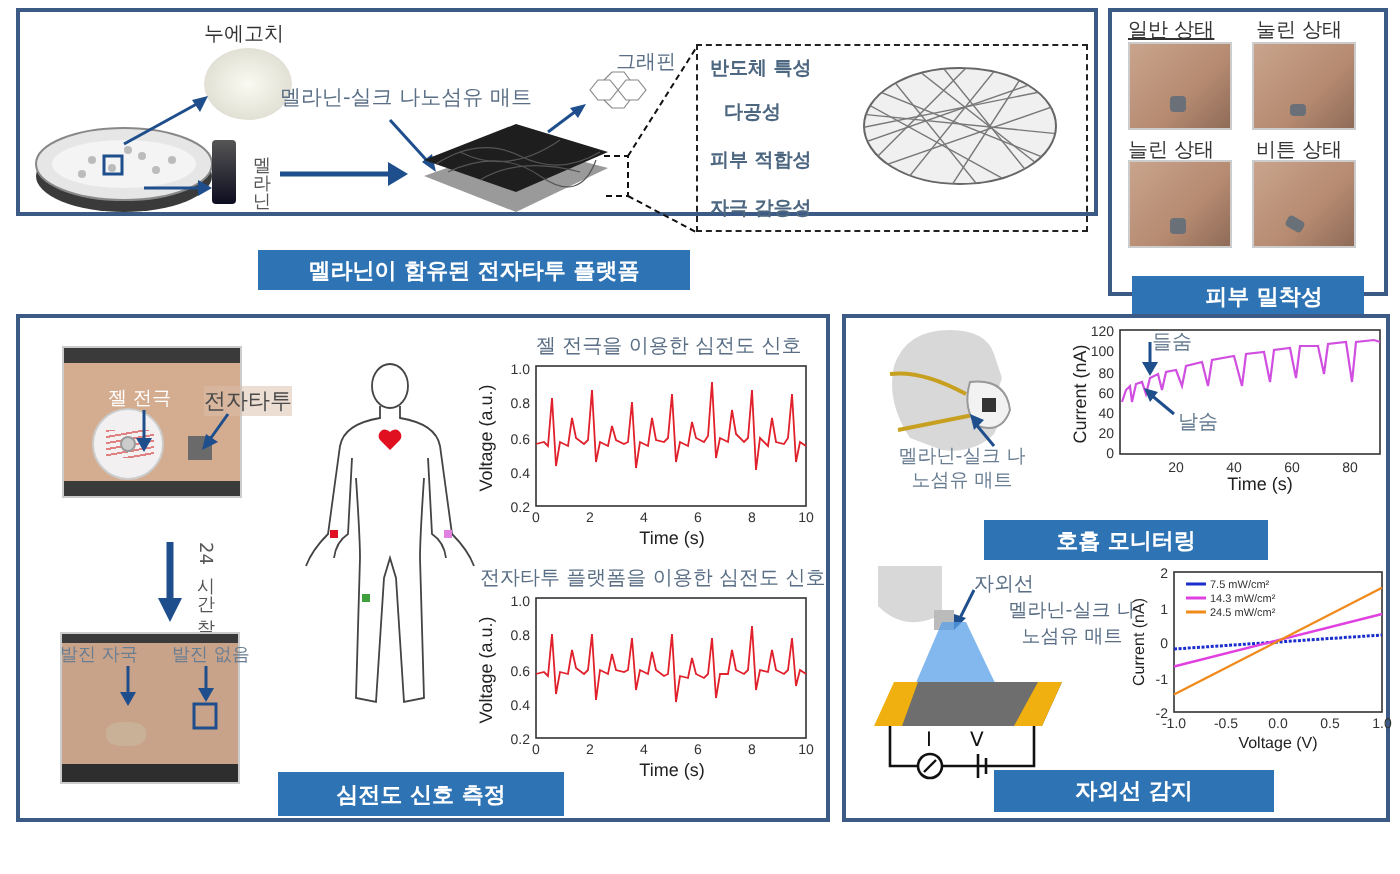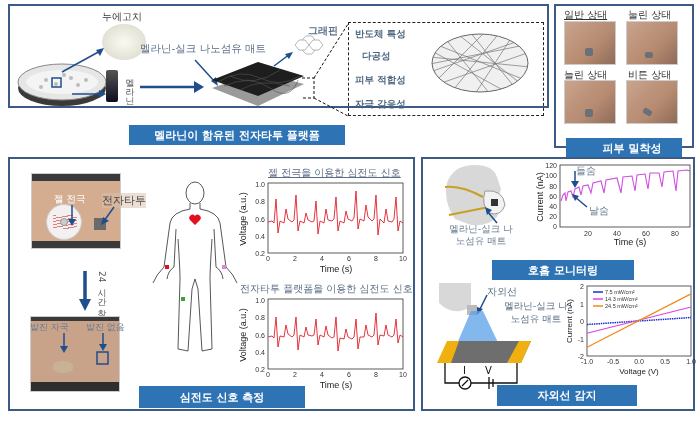--- a/index.html
+++ b/index.html
@@ -61,21 +61,21 @@
   <svg style="left:200px;top:52px;" width="95" height="52">
     <polygon points="2,30 48,14 94,26 48,48" fill="#9a9a9a"></polygon>
     <polygon points="2,22 48,4 94,18 48,38" fill="#1e1e1e"></polygon>
     <g stroke="#555" stroke-width="0.6" fill="none">
       <path d="M8,24 Q30,10 50,20 T90,18"></path>
         <path d="M14,28 Q40,16 60,30 T88,22"></path>
         <path d="M20,18 Q44,30 70,12"></path>
         <path d="M30,32 Q50,20 80,28"></path>
     </g>
   </svg>
-  <span class="lbl" style="left:298px;top:18px;font-weight:bold;">그래핀</span>
+  <span class="lbl" style="left:298px;top:18px;">그래핀</span>
   <svg style="left:283px;top:30px;" width="34" height="18">
     <g fill="none" stroke="#888" stroke-width="0.6">
       <path d="M2,9 l4,-5 h6 l4,5 l-4,5 h-6 z"></path>
         <path d="M16,9 l4,-5 h6 l4,5 l-4,5 h-6 z"></path>
         <path d="M9,4 l4,-4 h6 l3,4"></path>
         <path d="M9,14 l4,4 h6 l3,-4"></path>
     </g>
   </svg>
   <svg style="left:262px;top:44px;" width="24" height="20">
     <line x1="2" y1="16" x2="18" y2="4" stroke="#1f4e8c" stroke-width="1.5"></line>
@@ -180,21 +180,21 @@
       <path d="M40,24 L40,30 Q22,33 20,44 L14,88 Q6,96 3,104 M50,24 L50,30 Q68,33 70,44 L76,88 Q84,96 87,104"></path>
       <path d="M26,50 L24,88 Q18,92 17,100 M64,50 L66,88 Q72,92 73,100"></path>
       <path d="M28,60 Q30,90 30,100 L28,170 L38,172 L42,110 L45,100 L48,110 L52,172 L62,170 L60,100 Q60,90 62,60"></path>
     </g>
     <path d="M45,46 l-5,-5 a3,3 0 0,1 5,-4 a3,3 0 0,1 5,4 z" fill="#e01020"></path>
     <rect x="15" y="86" width="4" height="4" fill="#e01020"></rect>
     <rect x="72" y="86" width="4" height="4" fill="#e080e0"></rect>
     <rect x="31" y="118" width="4" height="4" fill="#40a040"></rect>
   </svg>
 
-  <span class="lbl" style="left:258px;top:7px;font-size:10px;color:#5a6f86;text-decoration:underline;">젤 전극을 이용한 심전도 신호</span>
+  <span class="lbl" style="left:258px;top:7px;font-size:10px;color:#5a6f86;">젤 전극을 이용한 심전도 신호</span>
   <svg style="left:224px;top:20px;" width="180" height="100">
     <rect x="34" y="4" width="135" height="70" fill="none" stroke="#333" stroke-width="0.8"></rect>
     <text class="tick" x="31" y="8" text-anchor="end">1.0</text>
     <text class="tick" x="31" y="25" text-anchor="end">0.8</text>
     <text class="tick" x="31" y="43" text-anchor="end">0.6</text>
     <text class="tick" x="31" y="60" text-anchor="end">0.4</text>
     <text class="tick" x="31" y="77" text-anchor="end">0.2</text>
     <text class="tick" x="34" y="82" text-anchor="middle">0</text>
       <text class="tick" x="61" y="82" text-anchor="middle">2</text>
       <text class="tick" x="88" y="82" text-anchor="middle">4</text>
@@ -218,21 +218,21 @@
       <text class="tick" x="61" y="82" text-anchor="middle">2</text>
       <text class="tick" x="88" y="82" text-anchor="middle">4</text>
       <text class="tick" x="115" y="82" text-anchor="middle">6</text>
       <text class="tick" x="142" y="82" text-anchor="middle">8</text>
       <text class="tick" x="169" y="82" text-anchor="middle">10</text>
     <text class="axl" x="102" y="93" text-anchor="middle">Time (s)</text>
     <text class="axl" x="0" y="0" transform="translate(12,40) rotate(-90)" text-anchor="middle">Voltage (a.u.)</text>
     <polyline fill="none" stroke="#e0202a" stroke-width="0.9" points="34,42 38,41 40,43 42,22 44,52 46,41 50,42 52,30 54,39 58,42 60,40 62,22 64,55 66,40 70,42 72,32 74,40 78,41 80,40 82,24 84,50 86,40 90,42 92,31 94,40 98,43 100,42 102,22 104,56 106,43 110,44 112,34 114,42 118,44 120,42 122,24 124,54 126,42 130,42 132,30 134,40 138,42 140,40 142,18 144,50 146,40 150,41 152,30 154,40 158,42 160,40 162,24 164,48 166,40 169,42"></polyline>
   </svg>
 
-  <div class="banner" style="left:129px;top:227px;width:166px;height:22px;">심전도 신호 측정</div>
+  <div class="banner" style="left:129px;top:227px;width:143px;height:22px;">심전도 신호 측정</div>
 </div>
 
 <div class="panel" style="left:421px;top:157px;width:274px;height:254px;">
 
   <svg style="left:18px;top:2px;" width="70" height="72">
     <path d="M14,58 Q2,40 6,22 Q12,4 34,4 Q52,4 56,16 L60,28 L58,34 Q62,44 56,56 Q46,66 30,64 Z" fill="#d8d8d8"></path>
     <path d="M4,26 Q20,24 42,36" stroke="#c8a020" stroke-width="2" fill="none"></path>
     <path d="M8,54 Q28,50 48,46" stroke="#c8a020" stroke-width="2" fill="none"></path>
     <path d="M44,30 Q62,28 64,44 Q60,56 48,52 Q40,44 44,30 Z" fill="#f2f2f2" stroke="#999"></path>
     <rect x="50" y="38" width="7" height="7" fill="#333"></rect>

